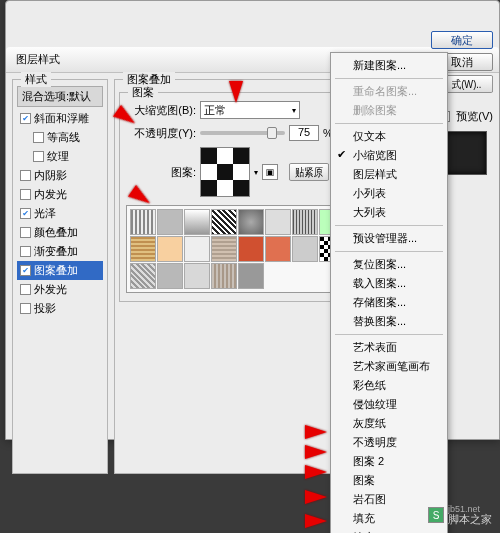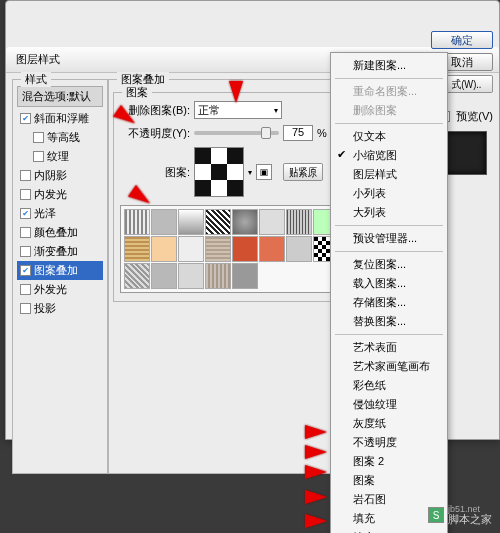--- a/index.html
+++ b/index.html
@@ -1,34 +1,34 @@
 <!DOCTYPE html>
 <html><head>
 <meta charset="utf-8">
 <style>
 *{box-sizing:border-box;margin:0;padding:0;font-family:"Microsoft YaHei","SimSun",sans-serif;font-size:11px;}
 body{background:#3a3a3a;width:500px;height:533px;overflow:hidden;position:relative;}
 .win{position:absolute;left:5px;top:0;width:495px;height:440px;background:#ececec;border:1px solid #9a9a9a;border-radius:4px 4px 0 0;box-shadow:0 2px 8px rgba(0,0,0,.3);}
 .titlebar{height:26px;background:linear-gradient(#fdfdfd,#e4e4e4);border-bottom:1px solid #c0c0c0;padding:5px 10px;border-radius:4px 4px 0 0;margin-top:46px;}
-.body{padding:6px;display:flex;}
+.body{padding:6px;display:flex;gap:6px;}
 .panel{border:1px solid #b5b5b5;padding:6px 4px;position:relative;background:#ececec;}
 .panel-title{position:absolute;top:-8px;left:8px;background:#ececec;padding:0 4px;}
 .left{width:96px;height:395px;}
 .style-head{background:#d8d8d8;border:1px solid #aaa;padding:2px 4px;margin-bottom:2px;}
 .sl{list-style:none;}
 .sl li{padding:2px 3px;display:flex;align-items:center;gap:3px;position:relative;}
 .sl li.sub{padding-left:16px;text-align:right;}
 .sl li.sel{background:#316ac5;color:#fff;}
 .cb{width:11px;height:11px;border:1px solid #888;background:#fff;display:inline-flex;align-items:center;justify-content:center;font-size:8px;}
 .cb.on::after{content:"✔";color:#2a7de1;}
 .mid{width:295px;height:395px;}
 .inner{border:1px solid #b5b5b5;margin-top:6px;padding:8px 6px;position:relative;}
 .row{display:flex;align-items:center;gap:4px;margin-bottom:6px;}
 .lbl{width:70px;text-align:right;}
-.sel-box{border:1px solid #888;background:#fff;height:18px;width:88px;padding:1px 3px;display:flex;align-items:center;justify-content:space-between;}
+.sel-box{border:1px solid #888;background:#fff;height:18px;width:100px;padding:1px 3px;display:flex;align-items:center;justify-content:space-between;}
 .caret{font-size:8px;}
 .num{border:1px solid #888;background:#fff;width:30px;height:16px;text-align:center;}
 .slider{width:85px;height:4px;background:#bbb;position:relative;border-radius:2px;}
 .thumb{position:absolute;right:8px;top:-4px;width:10px;height:12px;background:#eee;border:1px solid #888;border-radius:2px;}
 .swatch{width:50px;height:50px;border:1px solid #888;background:#fff;display:flex;flex-wrap:wrap;}
 .swatch div{width:33.3%;height:33.3%;}
 .k{background:#111;}
 .w{background:#fff;}
 .sm{width:16px;height:16px;border:1px solid #888;background:#fff;display:flex;align-items:center;justify-content:center;font-size:9px;}
 .btn{border:1px solid #888;background:linear-gradient(#fff,#ddd);height:18px;padding:0 6px;display:flex;align-items:center;border-radius:2px;}
@@ -109,21 +109,21 @@
             <span>投影</span>
           </li>
       </ul>
     </div>
 
     <div class="panel mid">
       <span class="panel-title">图案叠加</span>
       <div class="inner">
         <span class="panel-title">图案</span>
         <div class="row">
-          <span class="lbl">删除图案(B):</span>
+          <span class="lbl">大缩览图(B):</span>
           <div class="sel-box">
               <span>正常</span>
               <span class="caret">▾</span>
             </div>
         </div>
         <div class="row">
           <span class="lbl">不透明度(Y):</span>
           <div class="slider">
               <div class="thumb"></div>
             </div>

